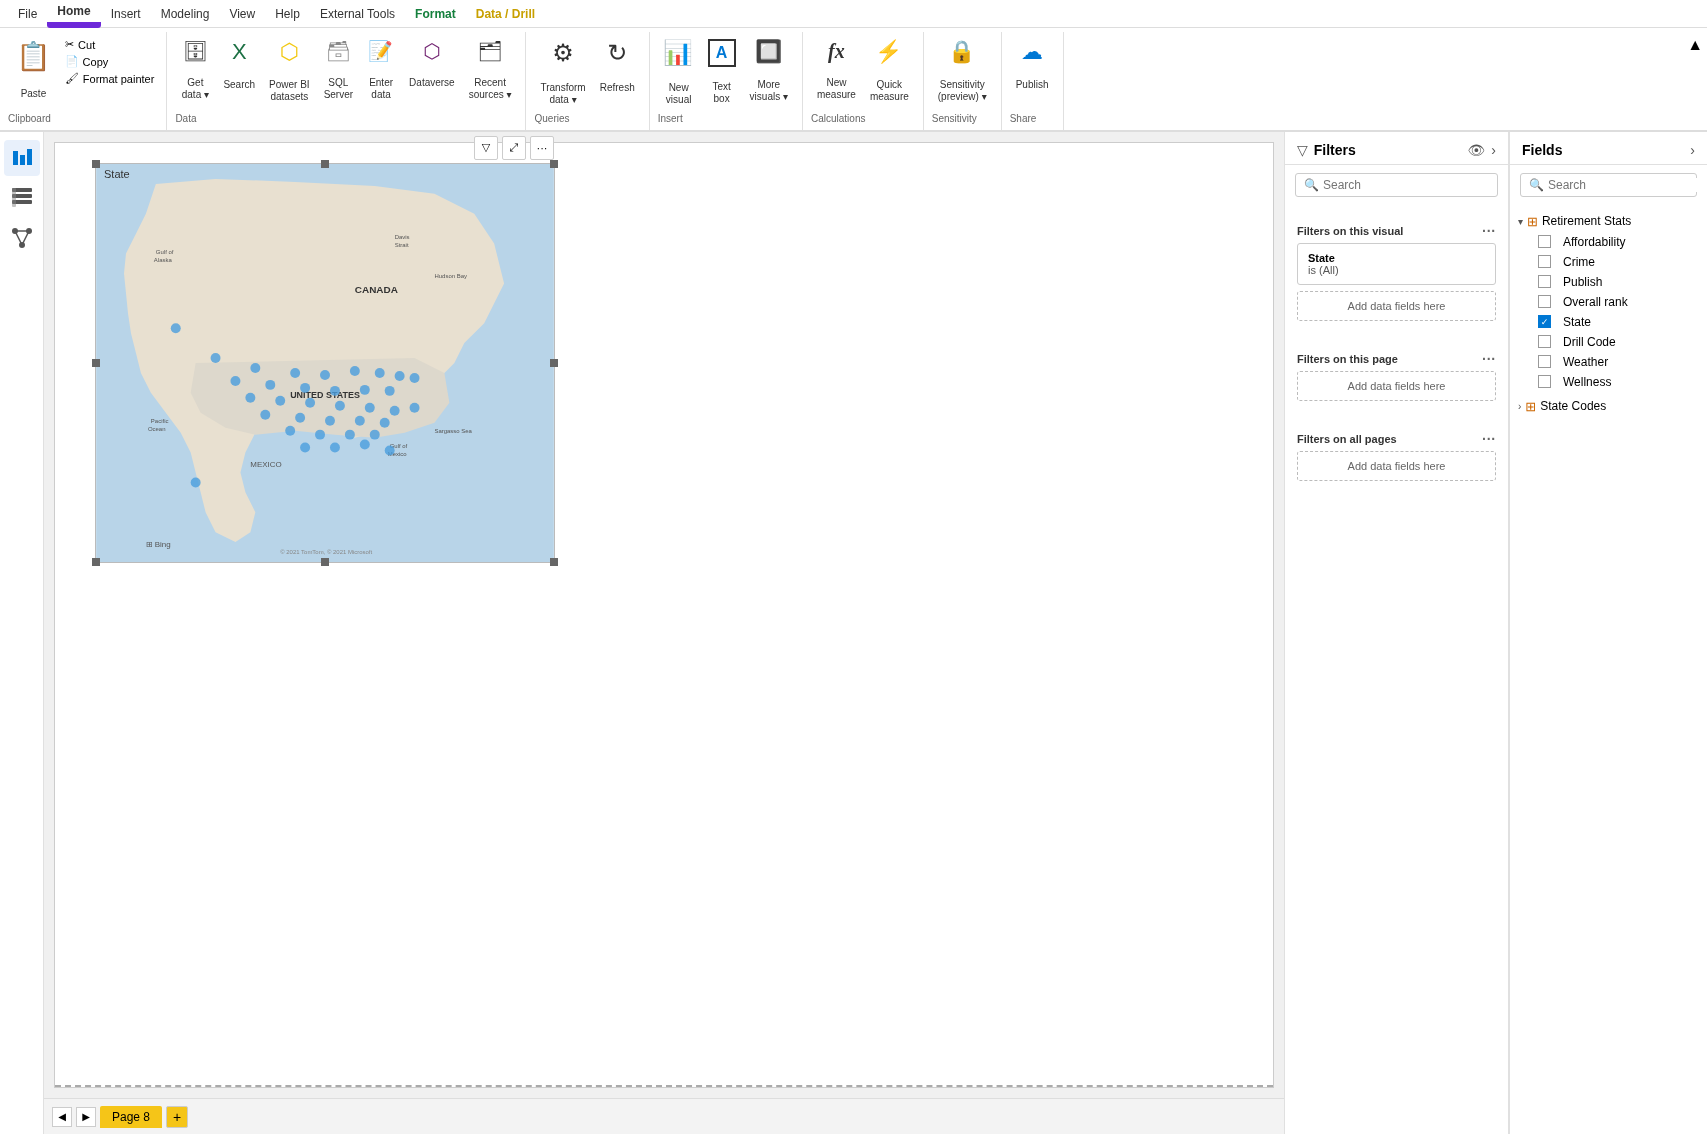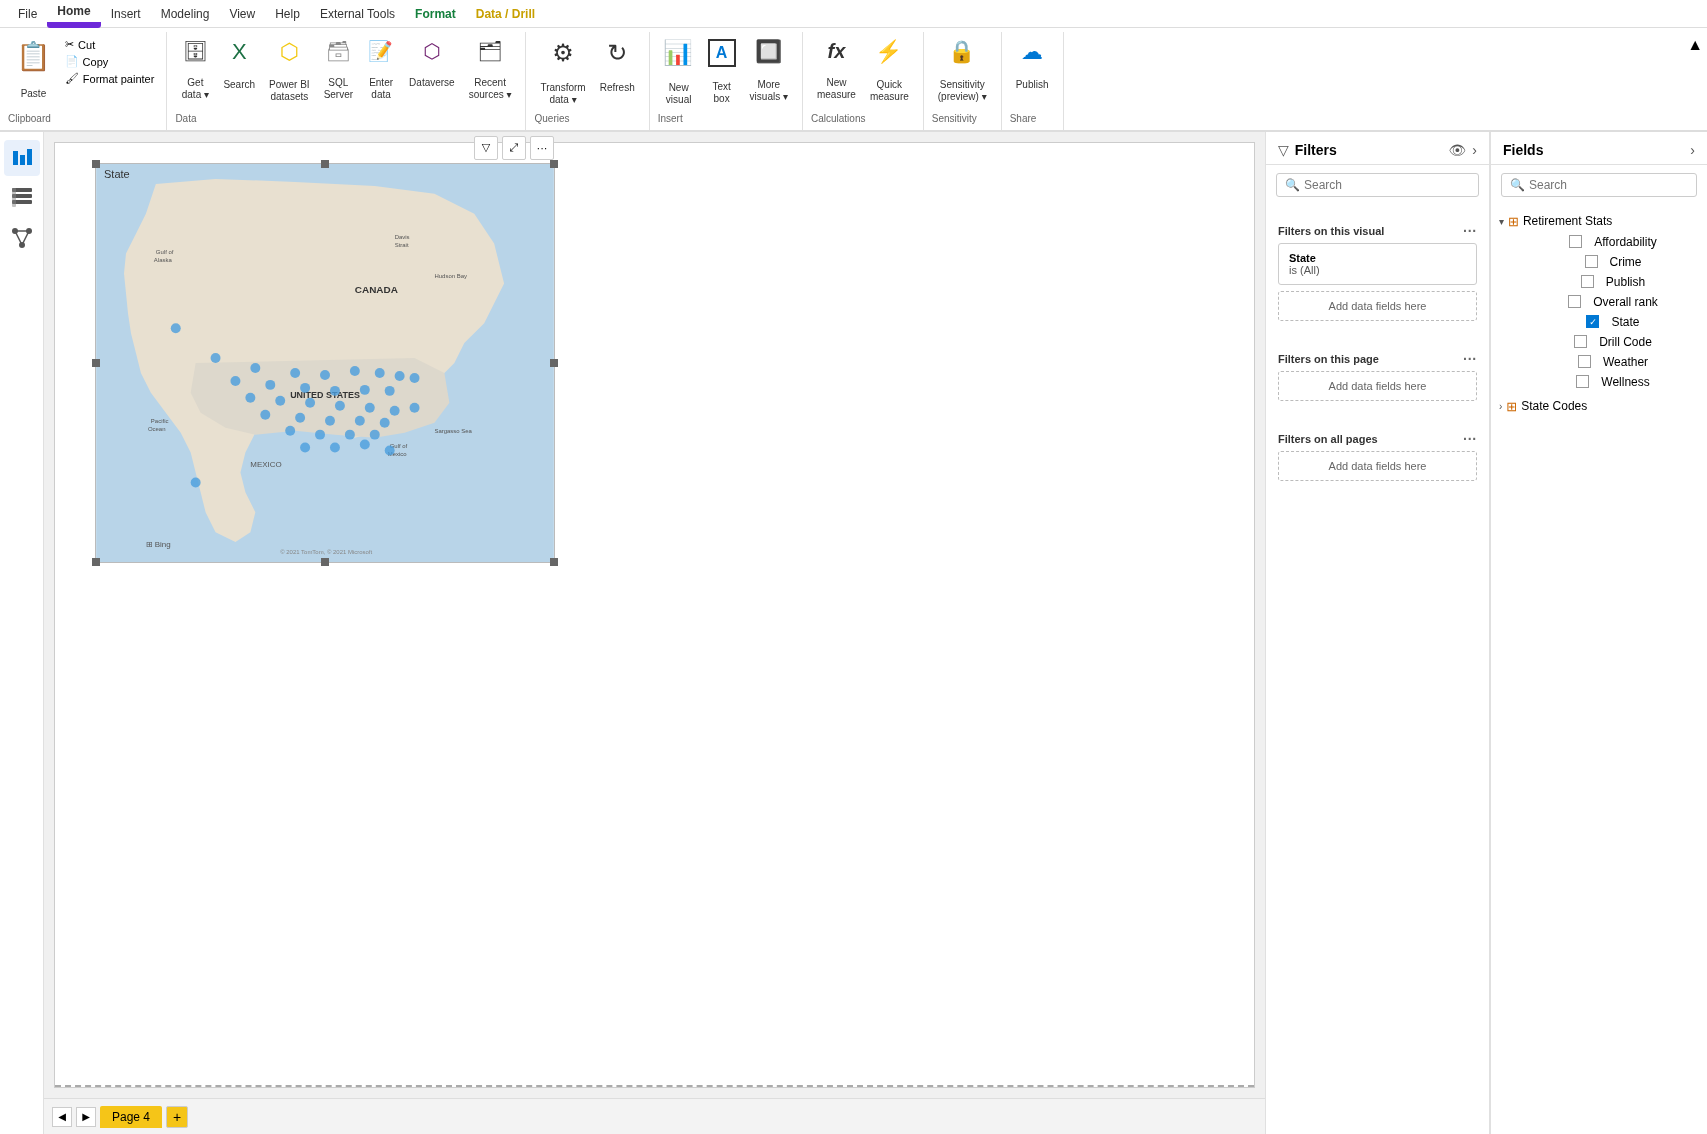--- a/index.html
+++ b/index.html
@@ -65,30 +65,30 @@
     .filters-search { margin: 8px 10px; display: flex; align-items: center; border: 1px solid #ccc; border-radius: 3px; padding: 4px 8px; gap: 4px; }
     .filters-search input { border: none; outline: none; font-size: 12px; flex: 1; }
     .filters-section { padding: 6px 12px; margin-top: 12px; }
     .filters-section-title { font-size: 11px; font-weight: 600; color: #333; margin-bottom: 4px; display: flex; justify-content: space-between; align-items: center; }
     .filter-card { border: 1px solid #ccc; border-radius: 3px; padding: 8px 10px; margin-bottom: 6px; font-size: 11px; }
     .filter-card-title { font-weight: 600; }
     .filter-card-value { color: #555; }
     .add-fields-btn { border: 1px dashed #bbb; border-radius: 3px; padding: 8px 10px; text-align: center; font-size: 11px; color: #666; cursor: pointer; margin-bottom: 6px; }
 
     
-    .fields-panel { width: 217px; background: #fff; border-left: 1px solid #e0e0e0; display: flex; flex-direction: column; overflow: hidden; }
+    .fields-panel { width: 198px; background: #fff; border-left: 1px solid #e0e0e0; display: flex; flex-direction: column; overflow: hidden; }
     .fields-header { display: flex; align-items: center; padding: 10px 12px 6px; border-bottom: 1px solid #e0e0e0; gap: 4px; }
     .fields-title { font-size: 14px; font-weight: 600; flex: 1; }
     .fields-search { margin: 8px 10px; display: flex; align-items: center; border: 1px solid #ccc; border-radius: 3px; padding: 4px 8px; gap: 4px; }
     .fields-search input { border: none; outline: none; font-size: 12px; flex: 1; }
     .fields-tree { padding: 4px 0; overflow-y: auto; flex: 1; }
     .tree-group { padding: 2px 0; }
     .tree-group-header { display: flex; align-items: center; padding: 3px 8px; cursor: pointer; gap: 4px; font-size: 12px; }
     .tree-group-icon { font-size: 10px; color: #555; }
-    .tree-item { display: flex; align-items: center; padding: 3px 0 3px 28px; cursor: pointer; gap: 12px; font-size: 12px; justify-content: center; }
+    .tree-item { display: flex; align-items: center; padding: 3px 0 3px 28px; cursor: pointer; gap: 12px; font-size: 12px; }
     .checkbox { width: 13px; height: 13px; border: 1px solid #999; background: #fff; display: flex; align-items: center; justify-content: center; font-size: 9px; flex-shrink: 0; }
     .checkbox.checked { background: #0078d4; border-color: #0078d4; color: #fff; }
     .three-dots { cursor: pointer; color: #666; font-size: 14px; }
 
     
     .map-dot { fill: #4a9edd; opacity: 0.8; }
   </style>
 </head>
 <body>
 
@@ -194,21 +194,21 @@
         <span class="icon" style="font-size:22px;">🔲</span>
         <span class="label">More<br>visuals ▾</span>
       </button>
     </div>
     <div class="ribbon-group-label">Insert</div>
   </div>
 
   <div class="ribbon-group">
     <div class="ribbon-items">
       <button class="ribbon-btn">
-        <span class="icon" style="font-size:20px; font-style:italic; font-weight:bold;">fx</span>
+        <span class="icon" style="font-size:20px; font-style:italic; font-weight:bold;font-family:Liberation Serif, serif;">fx</span>
         <span class="label">New<br>measure</span>
       </button>
       <button class="ribbon-btn">
         <span class="icon" style="font-size:22px; color:#f2c811;">⚡</span>
         <span class="label">Quick<br>measure</span>
       </button>
     </div>
     <div class="ribbon-group-label">Calculations</div>
   </div>
 
@@ -357,21 +357,21 @@
           <text x="185" y="392" font-size="6" fill="#888">© 2021 TomTom, © 2021 Microsoft</text>
         </svg>
       </div>
 
       <div style="position:absolute; bottom:0; left:0; right:0; border-bottom:2px dashed #aaa;"></div>
     </div>
 
     <div class="page-bar">
       <button class="page-nav-btn">◀</button>
       <button class="page-nav-btn">▶</button>
-      <div class="page-tab">Page 4</div>
+      <div class="page-tab">Page 8</div>
       <div class="page-add-btn">+</div>
     </div>
   </div>
 
   <div class="filters-panel">
     <div class="filters-header">
       <span class="filters-icon">▽</span>
       <span class="filters-title">Filters</span>
       <span class="filters-icon">👁</span>
       <span class="filters-icon">›</span>

